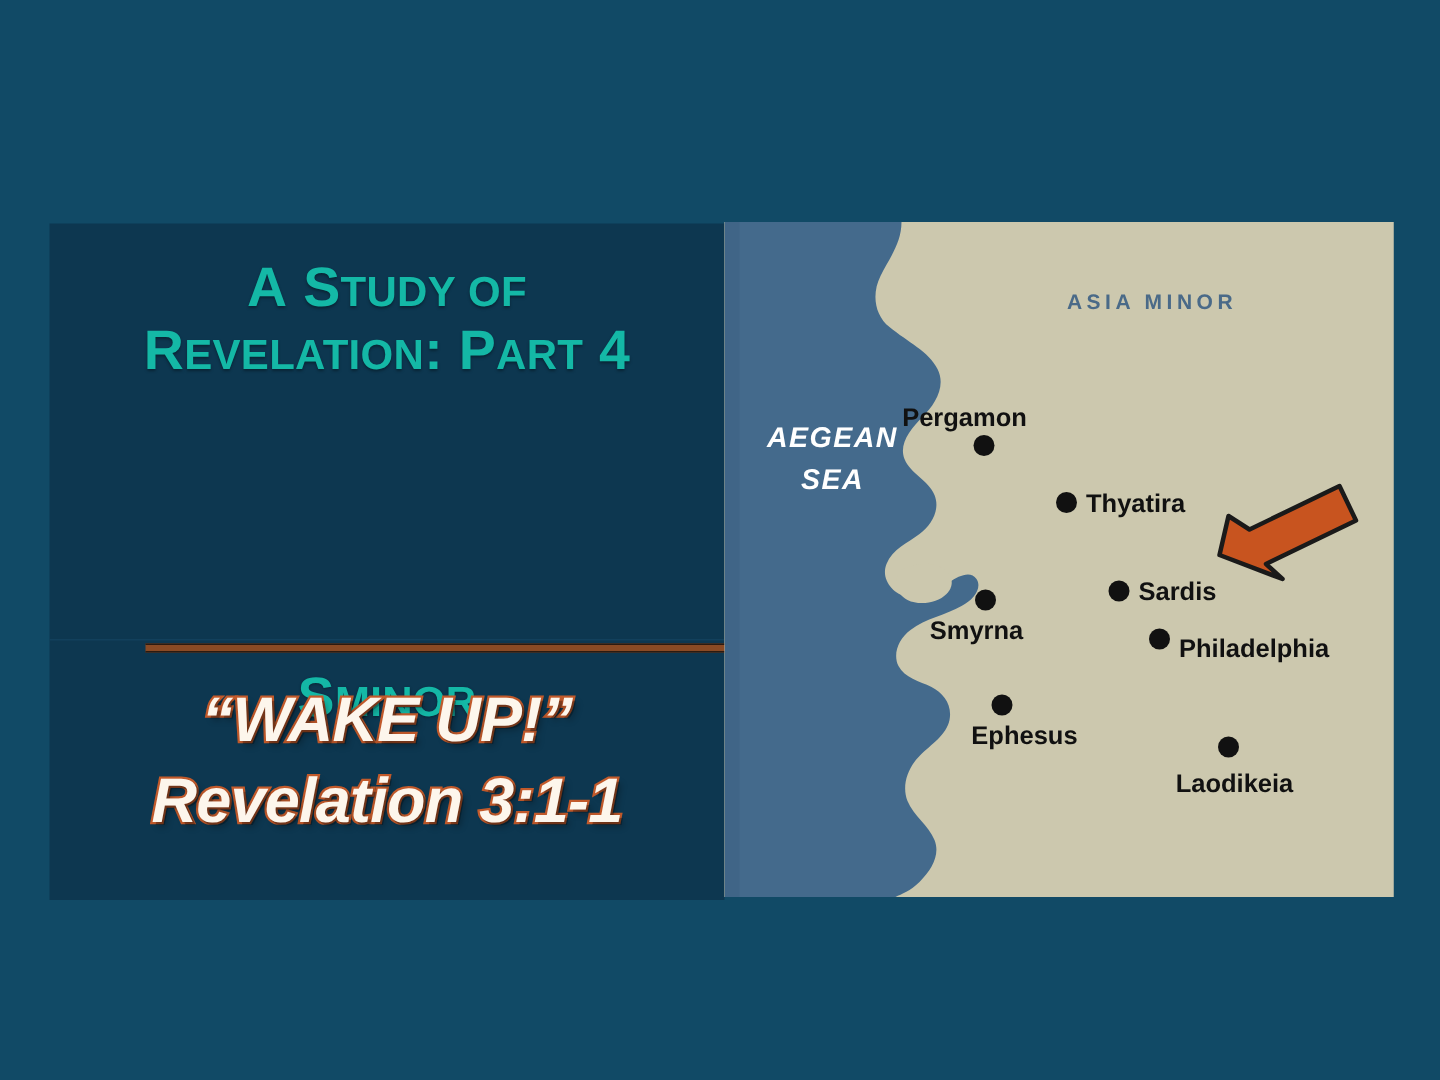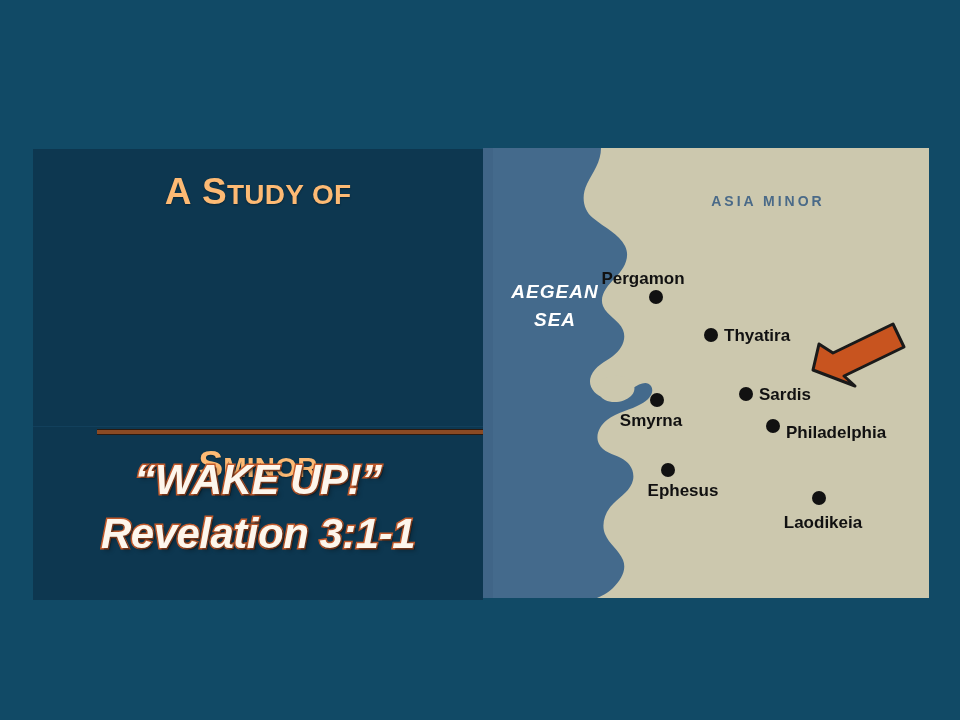--- a/index.html
+++ b/index.html
@@ -31,21 +31,21 @@
   #title-block {
     position: absolute;
     left: 0;
     top: 0;
     width: 450px;
     height: 276px;
     box-sizing: border-box;
     padding: 22px 20px 0 20px;
   }
   .title-line {
-    color: #fdba74;
+    color: #14b8a6;
     text-align: center;
     font-weight: bold;
     letter-spacing: 0.2px;
     line-height: 1.13;
     text-shadow: 0 1px 2px rgba(0,0,0,0.35);
   }
   .cap {
     font-size: 37px;
   }
   .sc {
@@ -140,20 +140,23 @@
 </head>
 <body>
 
 <div id="slide">
 
   <div id="text-panel">
 
     <div id="title-block">
       <div class="title-line">
         <span class="cap">A</span><span class="cap">&nbsp;</span><span class="cap">S</span><span class="sc">TUDY</span><span class="sc">&nbsp;</span><span class="sc">OF</span>
+      </div>
+      <div class="title-line">
+        <span class="cap">R</span><span class="sc">EVELATION</span><span class="cap">:</span><span class="cap">&nbsp;</span><span class="cap">P</span><span class="sc">ART</span><span class="cap">&nbsp;</span><span class="cap">4</span>
       </div>
 
       <div id="divider"></div>
 
       <div id="subtitle-block">
         <div class="title-line">
           <span class="cap">S</span><span class="sc">MINOR</span>
         </div>
       </div>
     </div>

